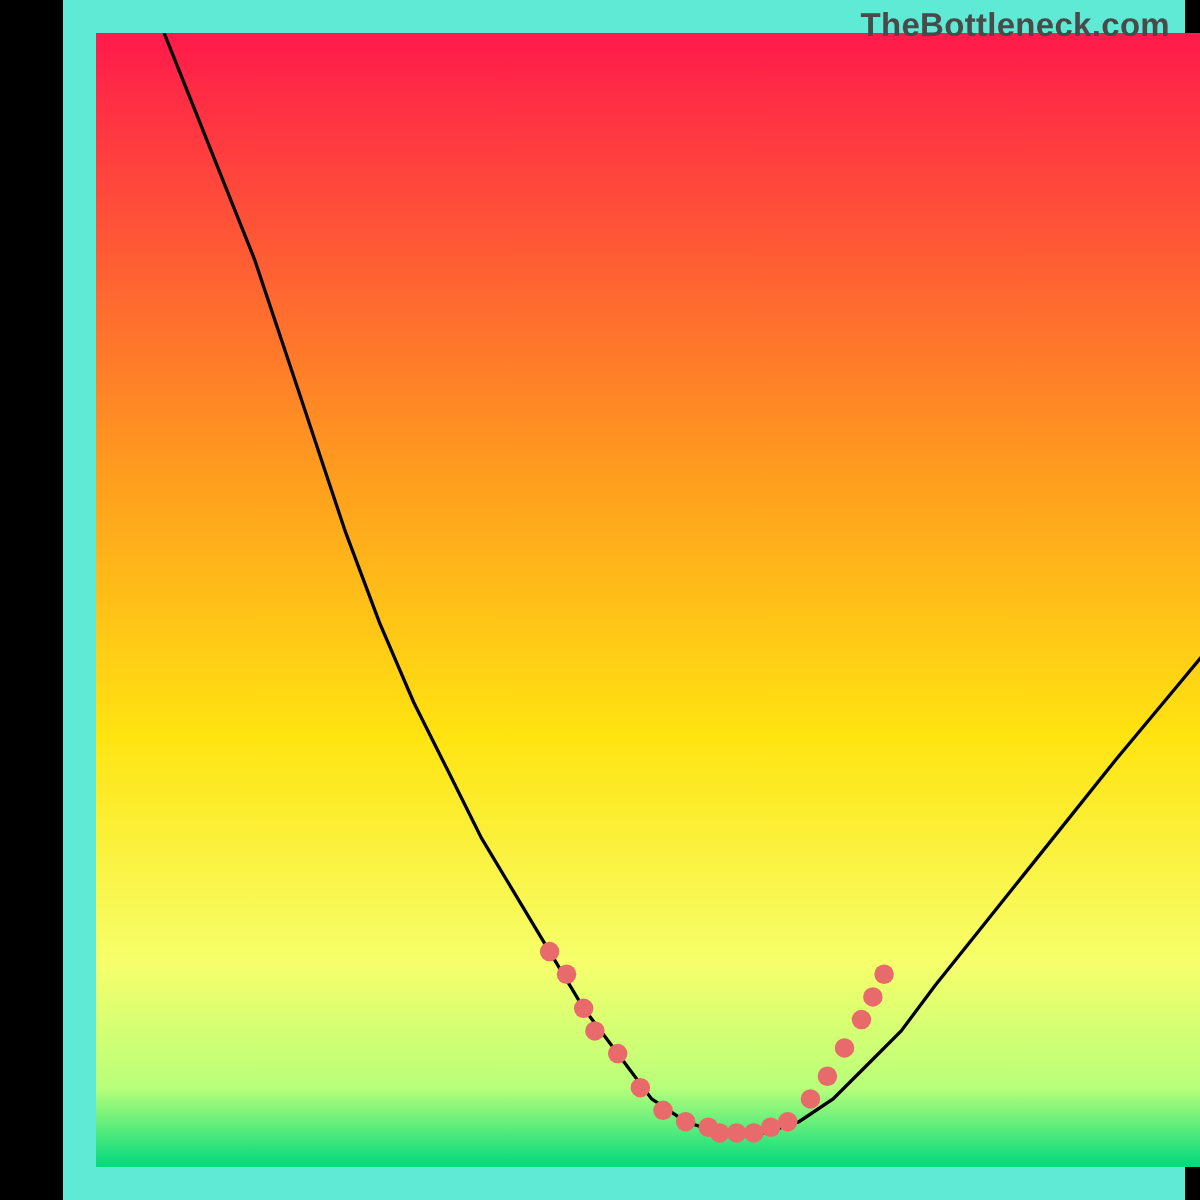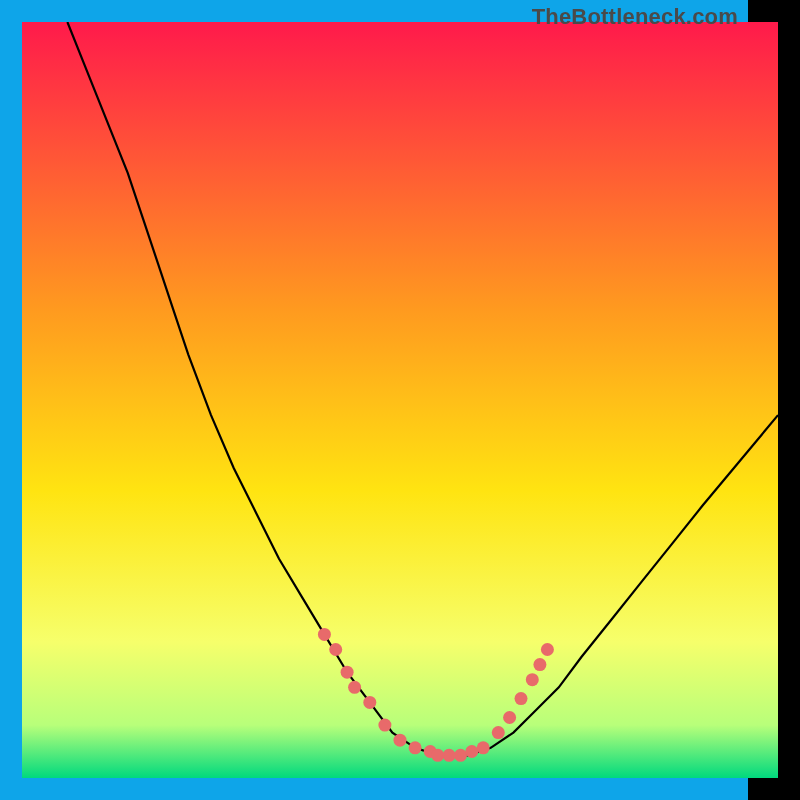--- a/index.html
+++ b/index.html
@@ -7,22 +7,23 @@
     padding: 0;
     width: 800px;
     height: 800px;
     background: #000;
     font-family: Arial, Helvetica, sans-serif;
     overflow: hidden;
   }
   .outer {
     width: 748px;
     height: 800px;
-    background: #0ea5e9;
+    background: #5eead4;
     position: relative;
+    margin-left: 42px;
   }
   .watermark {
     position: absolute;
     top: 4px;
     right: 10px;
     color: #4a4a4a;
     font-size: 22px;
     font-weight: bold;
     letter-spacing: 0.2px;
     z-index: 5;

